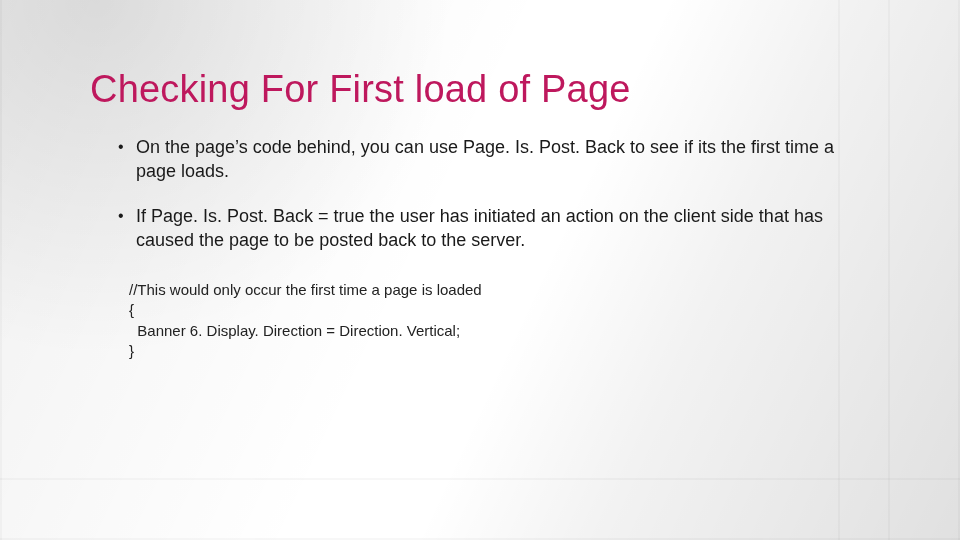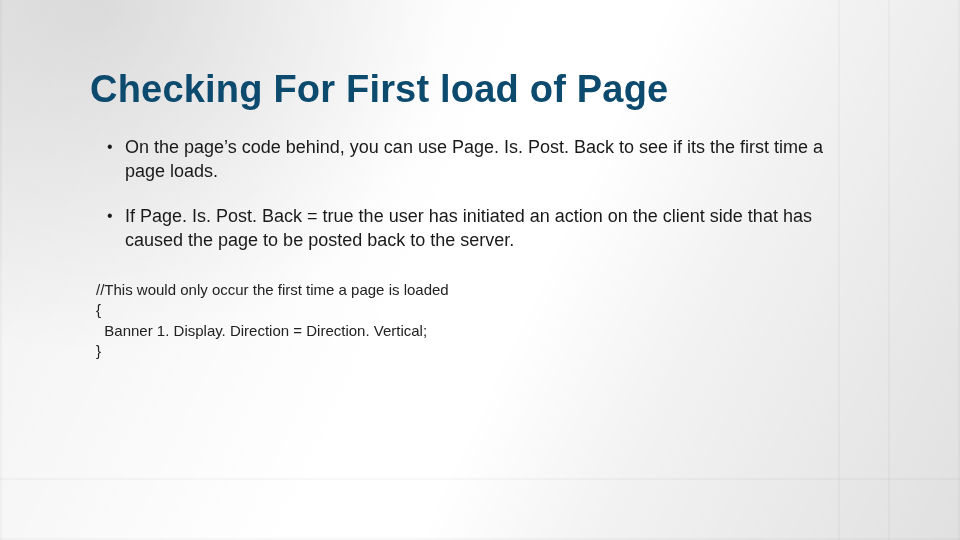--- a/index.html
+++ b/index.html
@@ -35,29 +35,29 @@
   .bg-lines .ln {
     position: absolute;
     background: rgba(0,0,0,0.12);
   }
   .content {
     position: relative;
     z-index: 1;
     padding: 68px 90px 0 90px;
   }
   .title {
-    color: #0c4a6e;
+    color: #be185d;
     font-size: 38px;
-    font-weight: 700;
+    font-weight: 400;
     margin: 0 0 24px 0;
     letter-spacing: 0.2px;
   }
   ul.bullets {
     list-style: none;
-    margin: 1px;
+    margin: 12px;
     padding: 0 6px 0 16px;
   }
   ul.bullets li {
     position: relative;
     padding-left: 18px;
     margin-bottom: 20px;
     font-size: 18px;
     line-height: 1.35;
     color: #1a1a1a;
   }
@@ -70,20 +70,21 @@
     font-size: 16px;
     line-height: 1.5;
   }
   .code {
     margin-top: 28px;
     padding-left: 6px;
     font-size: 15px;
     line-height: 1.35;
     color: #222;
     font-family: Arial, Helvetica, sans-serif;
+    margin-left: 33px;
   }
   .code div {
     white-space: pre;
   }
 </style>
 </head>
 <body>
 
 <div class="slide">
   <div class="bg"></div>
@@ -100,17 +101,17 @@
     <h1 class="title">Checking For First load of Page</h1>
 
     <ul class="bullets">
       <li>On the page’s code behind, you can use Page. Is. Post. Back to see if its the first time a page loads.</li>
       <li>If Page. Is. Post. Back = true  the user has initiated an action on the client side that has caused the page to be posted back to the server.</li>
     </ul>
 
     <div class="code">
       <div>//This would only occur the first time a page is loaded</div>
       <div>{</div>
-      <div>  Banner 1. Display. Direction = Direction. Vertical;</div>
+      <div>  Banner 6. Display. Direction = Direction. Vertical;</div>
       <div>}</div>
     </div>
   </div>
 </div>
 
 </body></html>

